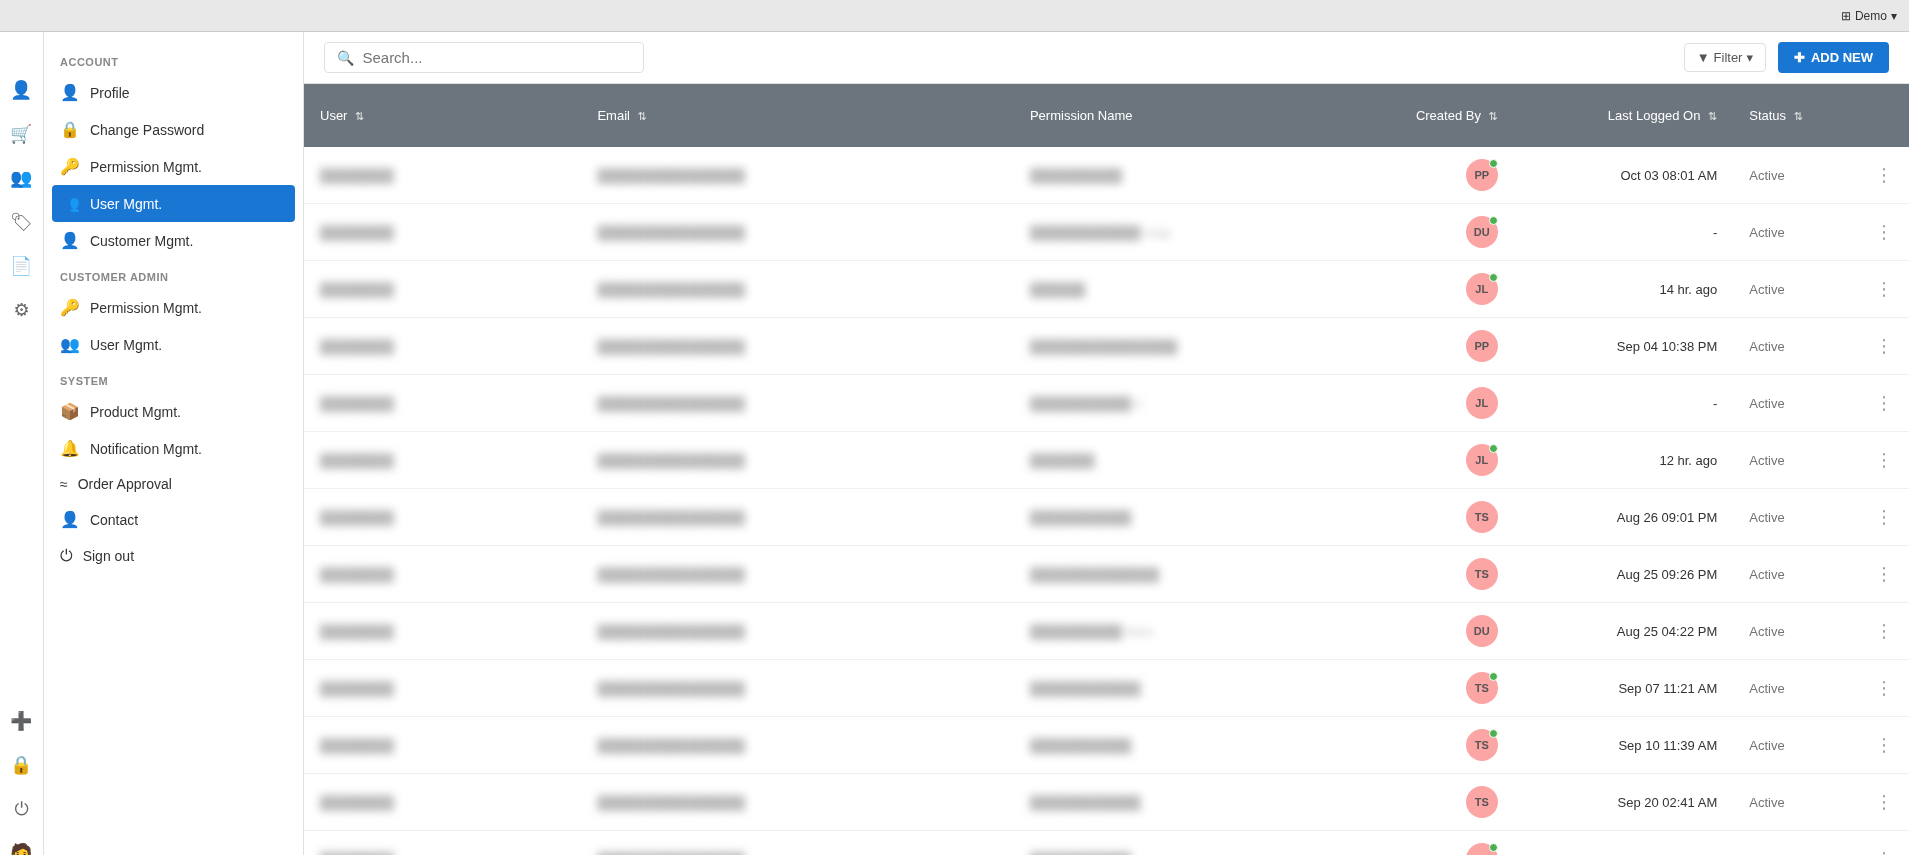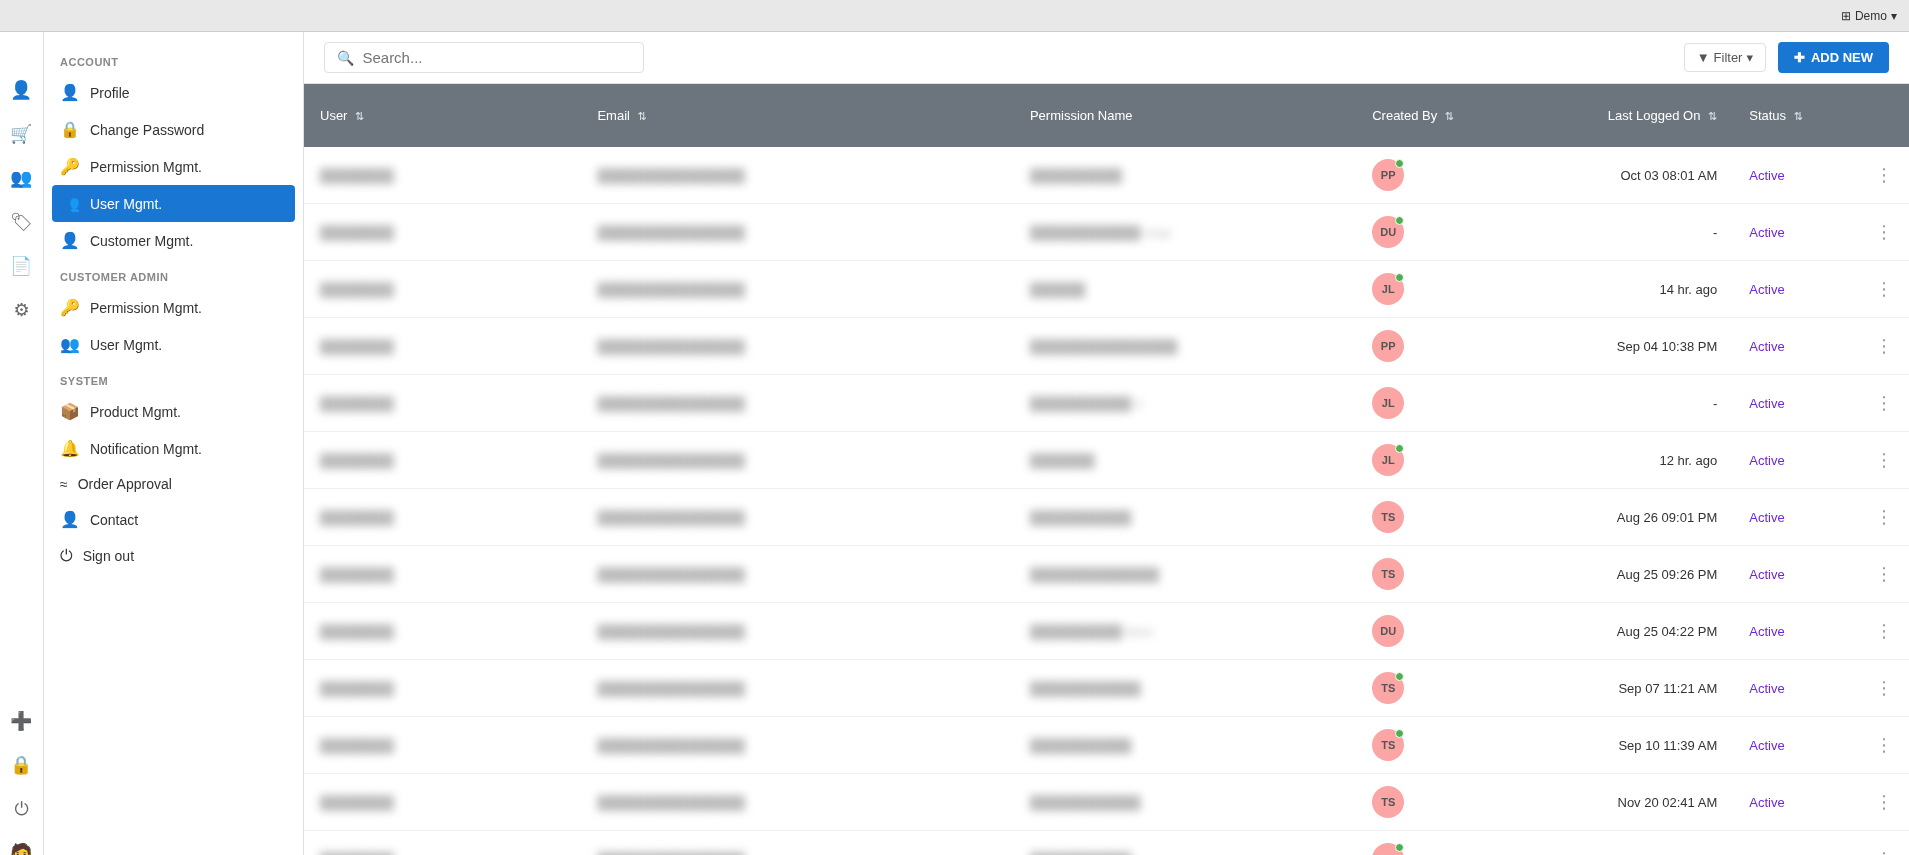--- a/index.html
+++ b/index.html
@@ -99,27 +99,27 @@
       width: 32px; height: 32px; border-radius: 50%;
       background: #fca5a5; display: inline-flex; align-items: center;
       justify-content: center; font-size: 11px; font-weight: 700; color: #555;
       position: relative;
     }
     .avatar .online-dot {
       width: 9px; height: 9px; border-radius: 50%; background: #4caf50;
       position: absolute; top: 0; right: 0; border: 1px solid #fff;
     }
 
-    .status-active { color: #6d28d9; font-weight: 500; }
+    .status-active { color: #737373; font-weight: 500; }
     .more-btn { color: #999; cursor: pointer; font-size: 18px; }
 
     .col-user { width: 18%; }
     .col-email { width: 28%; }
     .col-perm { width: 22%; }
-    .col-created { width: 10%; }
+    .col-created { width: 10%; text-align: right; }
     .col-lastlog { width: 14%; text-align: right; }
     .col-status { width: 8%; margin-top: 32px; }
     .col-action { width: 2%; }
   </style>
 </head>
 <body>
 
 <div class="top-bar">
   <div class="top-bar-demo">
     <span>⊞</span>
@@ -547,21 +547,21 @@
     <td class="col-perm">
       <span class="blurred">████████████</span>
     </td>
     <td class="col-created">
       <div class="avatar">
         TS
         
       </div>
     </td>
     <td class="col-lastlog">
-      <span>Nov 20 02:41 AM</span>
+      <span>Sep 20 02:41 AM</span>
     </td>
     <td class="col-status">
       <span class="status-active">Active</span>
     </td>
     <td class="col-action">
       <span class="more-btn">⋮</span>
     </td>
   </tr>
           <tr>
     <td class="col-user">

